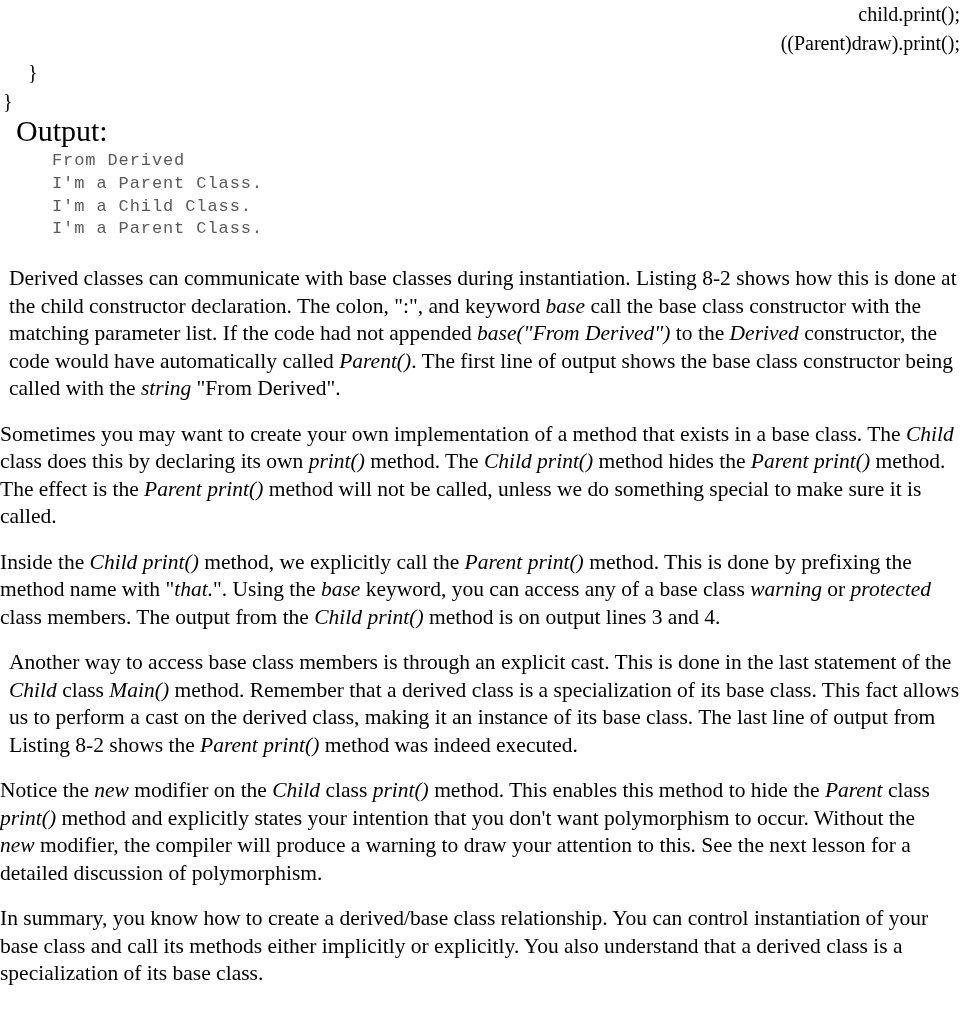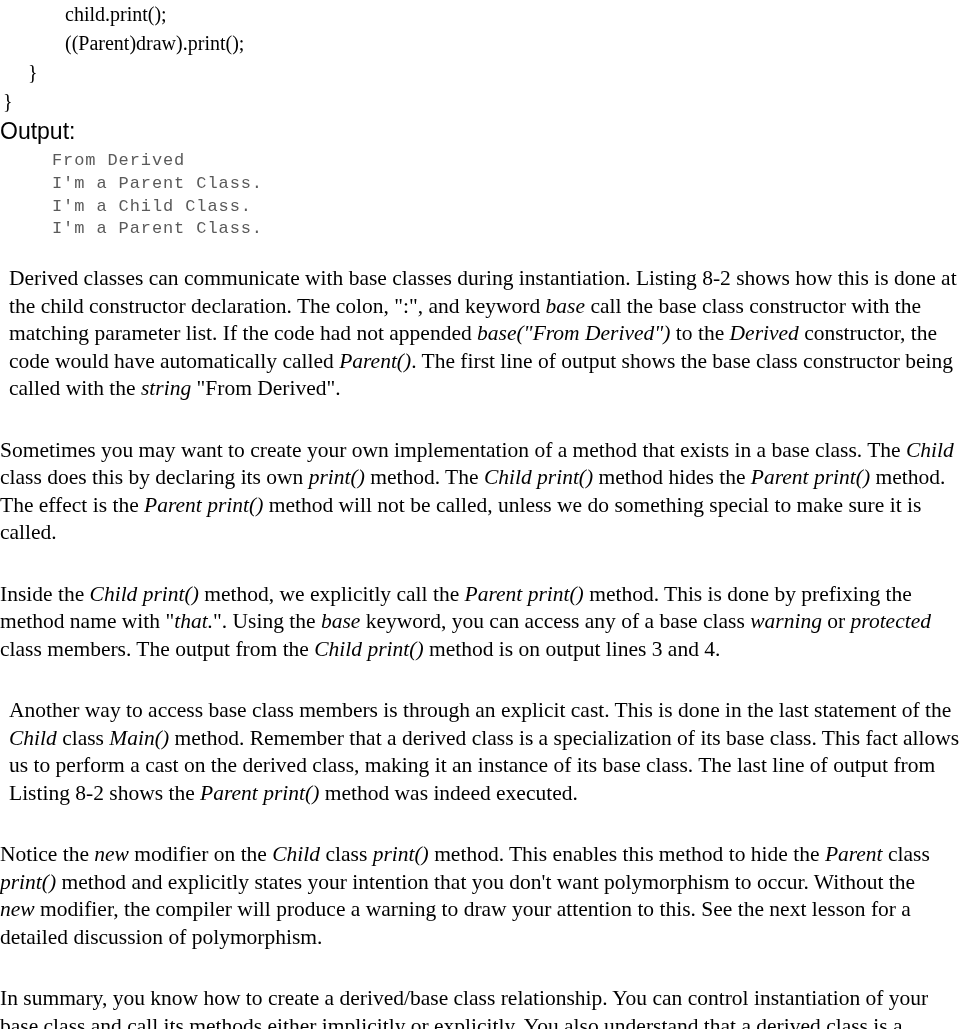--- a/index.html
+++ b/index.html
@@ -30,30 +30,30 @@
     padding: 0;
     font-family: "Liberation Serif", "DejaVu Serif", serif;
     font-size: 20px;
     line-height: 29px;
     color: #000000;
   }
   .code-line {
     white-space: pre;
     margin: 0;
   }
-  .code-line.lvl2 { padding-left: 65px; }
+  .code-line.lvl2 { padding-left: 32px; text-align: right; }
   .code-line.lvl1 { padding-left: 28px; }
   .code-line.lvl0 { padding-left: 3px; }
 
   .output-label {
-    font-family: Liberation Sans, sans-serif;
-    font-size: 23px;
+    font-family: Liberation Serif, serif;
+    font-size: 30px;
     line-height: 30px;
     margin: 0;
-    padding: 0 0 0 0;
+    padding: 0 0 0 16px;
     color: #000000;
   }
 
   
   .console-block {
     margin: 4px 0 0 0;
     padding: 0 0 0 52px;
     font-family: "Liberation Mono", "DejaVu Sans Mono", monospace;
     font-size: 17px;
     line-height: 22.8px;
@@ -65,21 +65,21 @@
   
   .prose {
     margin: 0;
     padding: 0;
     font-size: 21.5px;
     line-height: 27.5px;
     color: #000000;
     text-align: left;
     width: 955px;
   }
-  .prose + .prose { margin-top: 34px; }
+  .prose + .prose { margin-top: 18px; }
   .prose.indent { padding-left: 9px; }
   .prose em { font-style: italic; }
 
   
   .gap-after-console { height: 24px; }
 </style>
 </head>
 <body>
 
 <div class="page">

